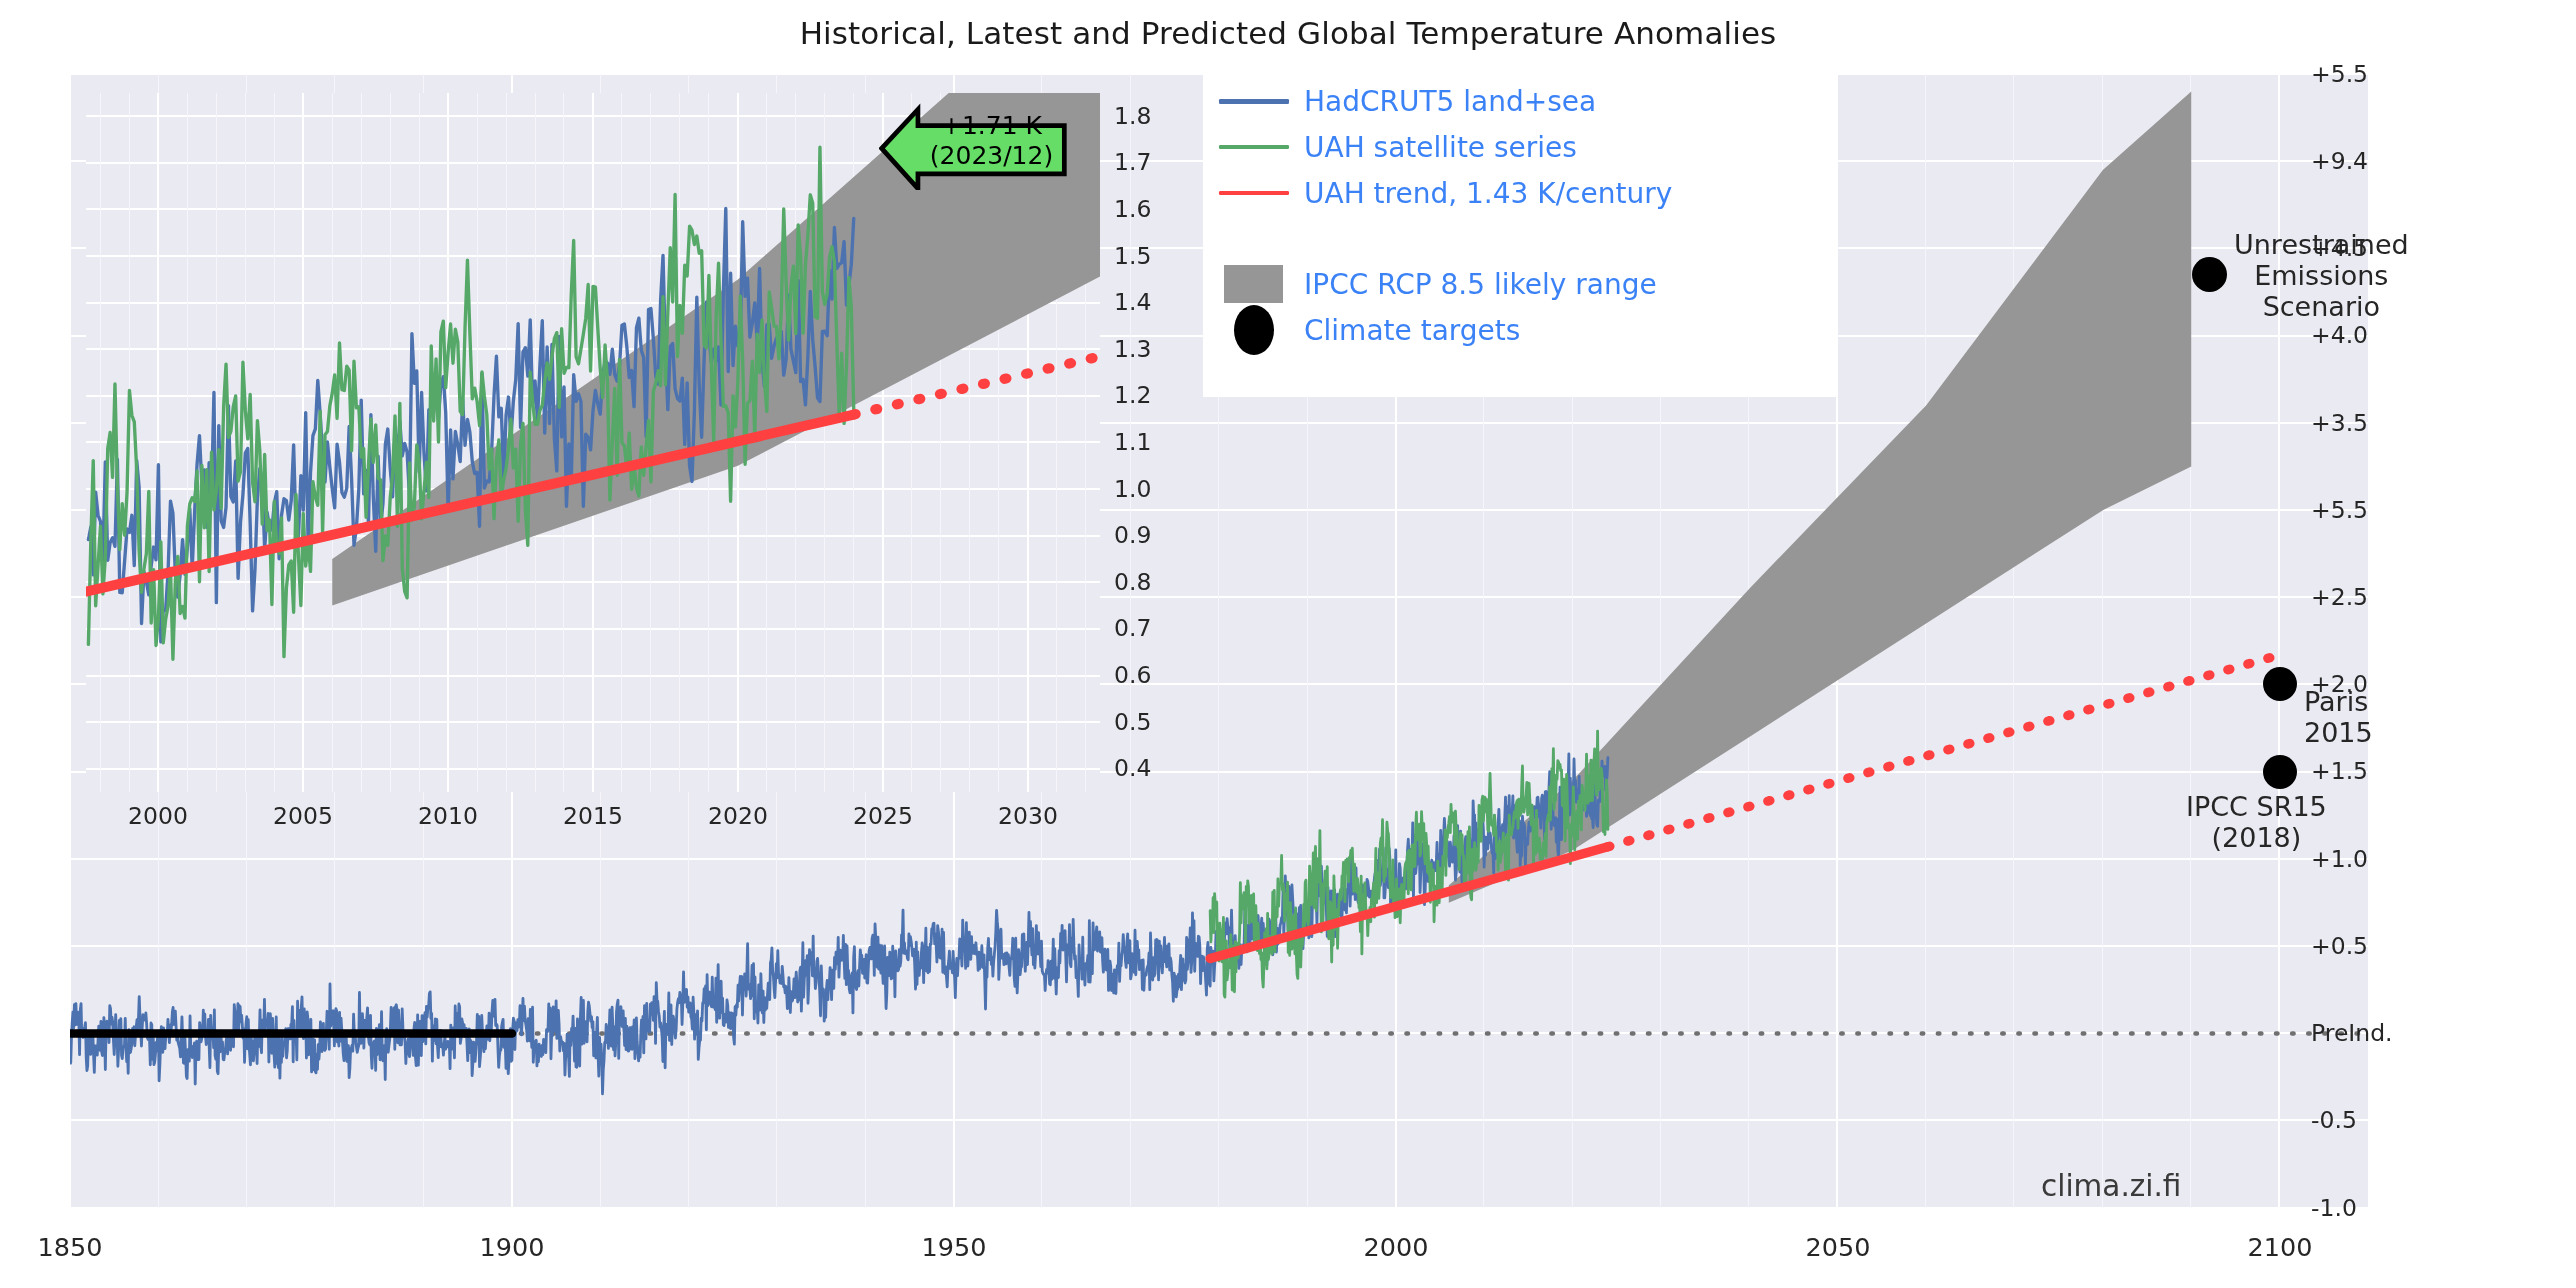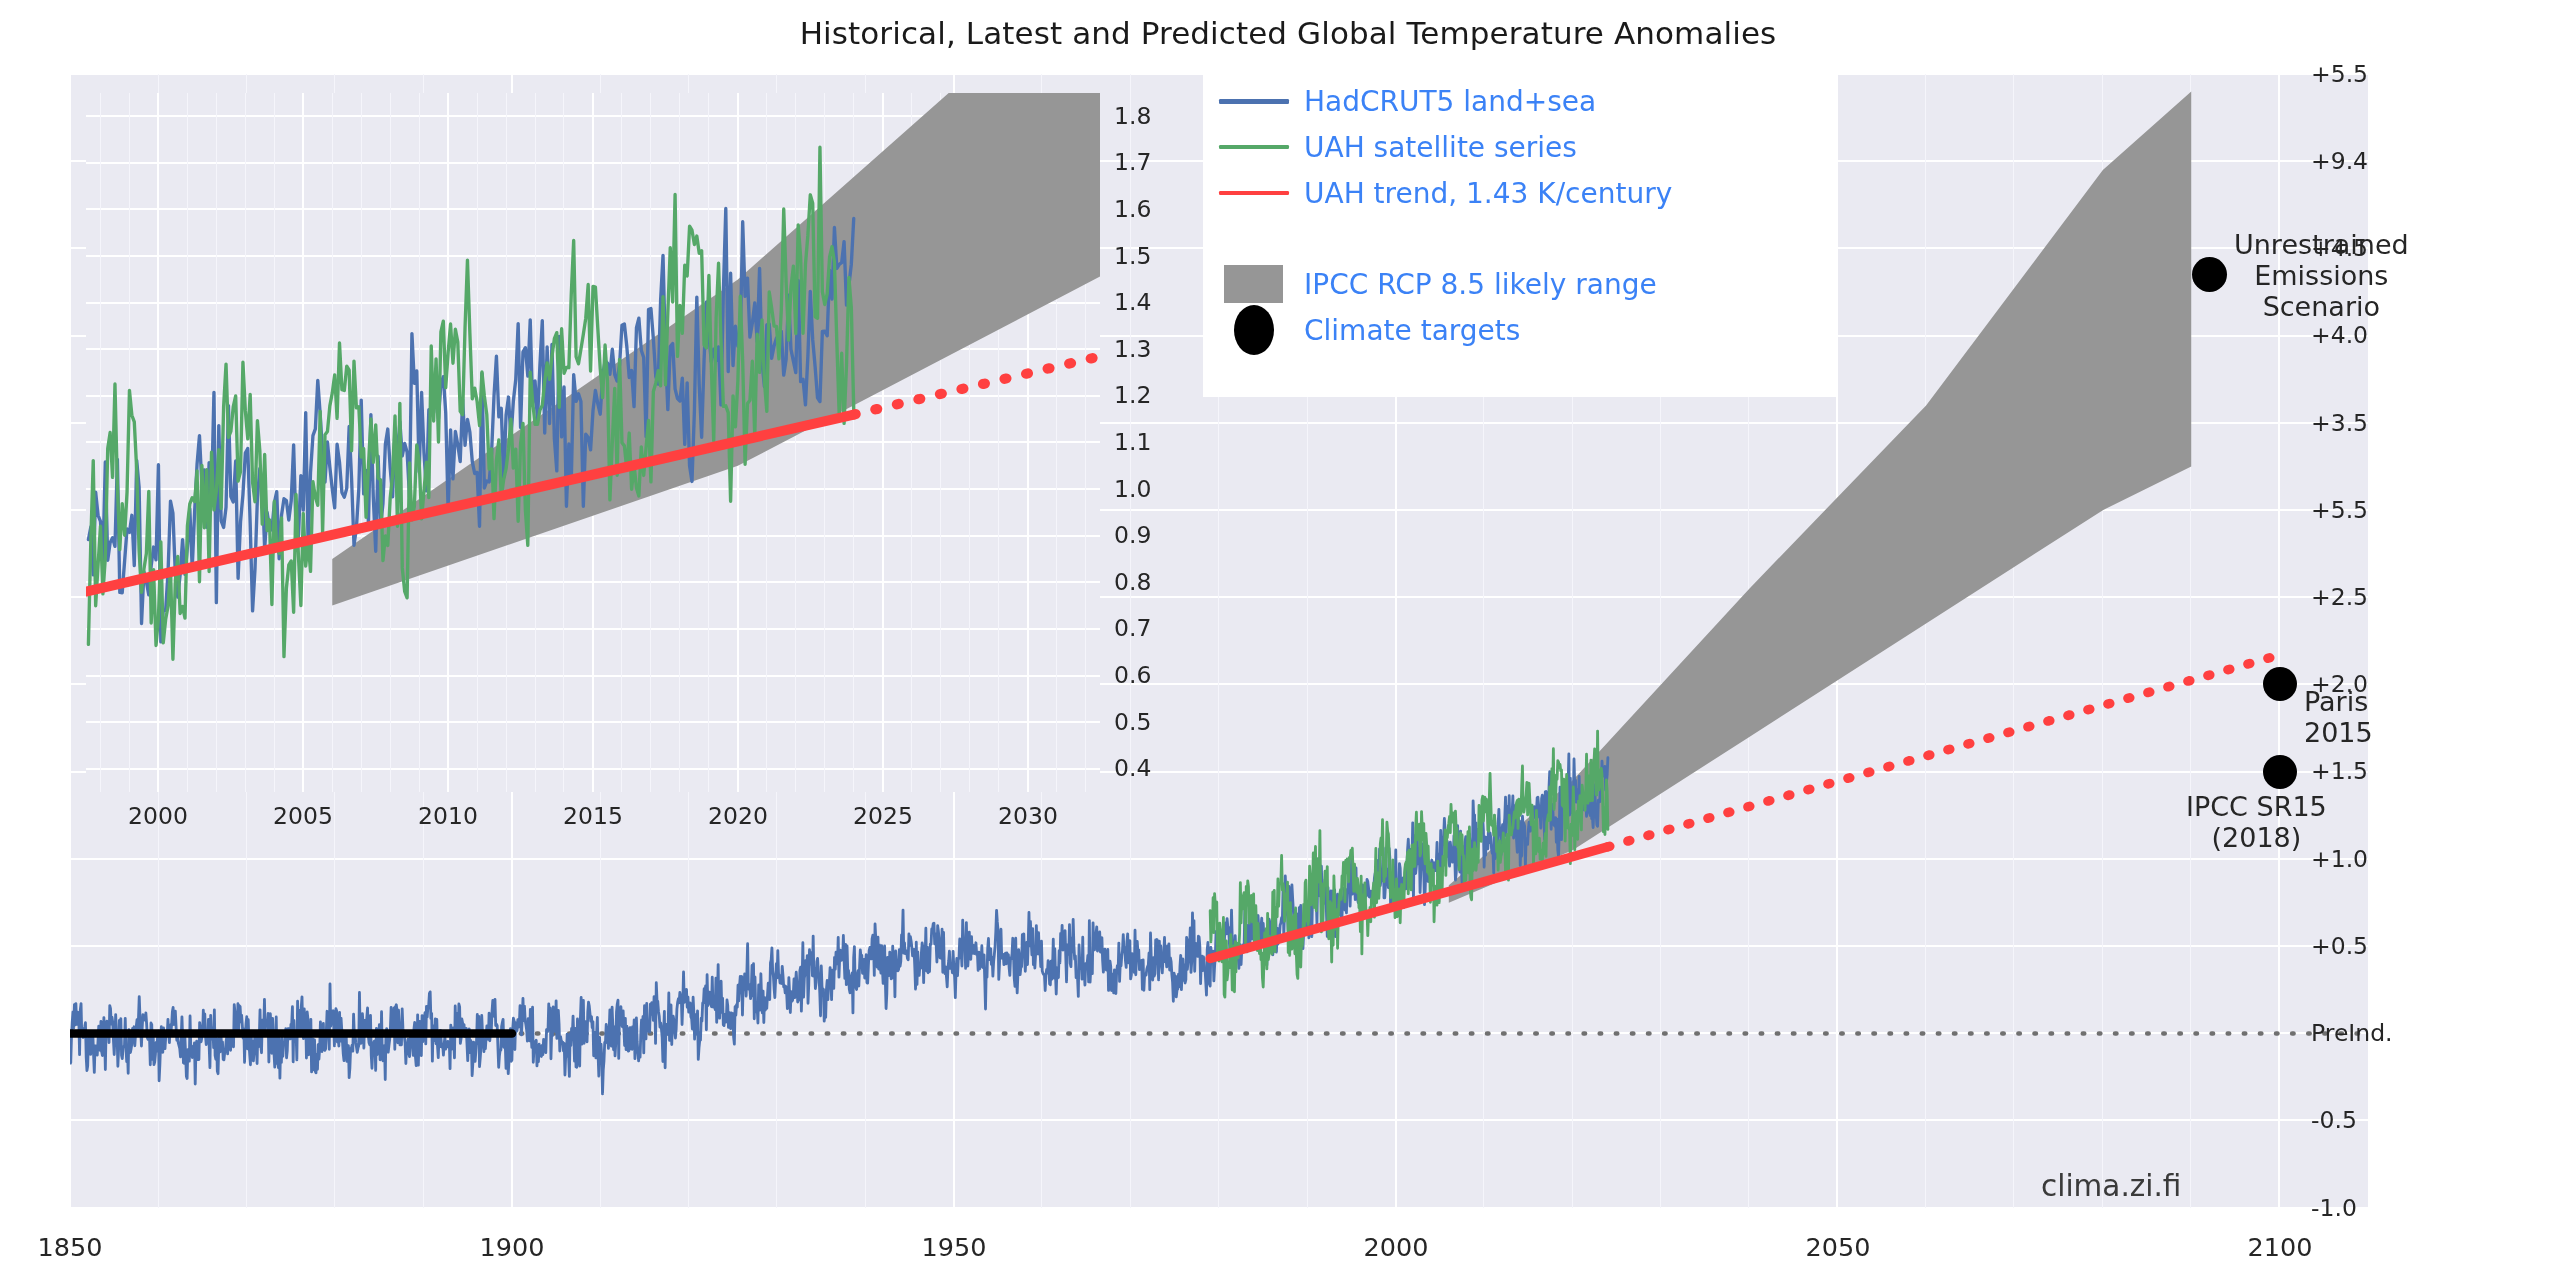--- a/index.html
+++ b/index.html
@@ -243,20 +243,29 @@
   <div id="inset-xticks">
       <div class="xtick-inset" style="left: 158px;">2000</div>
       <div class="xtick-inset" style="left: 303px;">2005</div>
       <div class="xtick-inset" style="left: 448px;">2010</div>
       <div class="xtick-inset" style="left: 593px;">2015</div>
       <div class="xtick-inset" style="left: 738px;">2020</div>
       <div class="xtick-inset" style="left: 883px;">2025</div>
       <div class="xtick-inset" style="left: 1028px;">2030</div>
     </div>
 
+  <div id="green-arrow">
+    <svg width="188" height="94" viewBox="0 0 280 140">
+      <path d="M 58 20 L 58 44 L 276 44 L 276 116 L 58 116 L 58 138 L 4 78 Z" fill="#66dd66" stroke="#000000" stroke-width="7" stroke-linejoin="miter"></path>
+    </svg>
+    <div class="txt">
+      <div>+1.71 K</div>
+      <div>(2023/12)</div>
+    </div>
+  </div>
 </div>
 
 <div id="legend">
     <div class="leg-row" style="top: 14.8px;">
       <div class="leg-key">
         <div class="leg-line" style="background: rgb(76, 114, 176);"></div>
       </div>
       <div class="leg-label">HadCRUT5 land+sea</div>
     </div>
     <div class="leg-row" style="top: 60px;">

